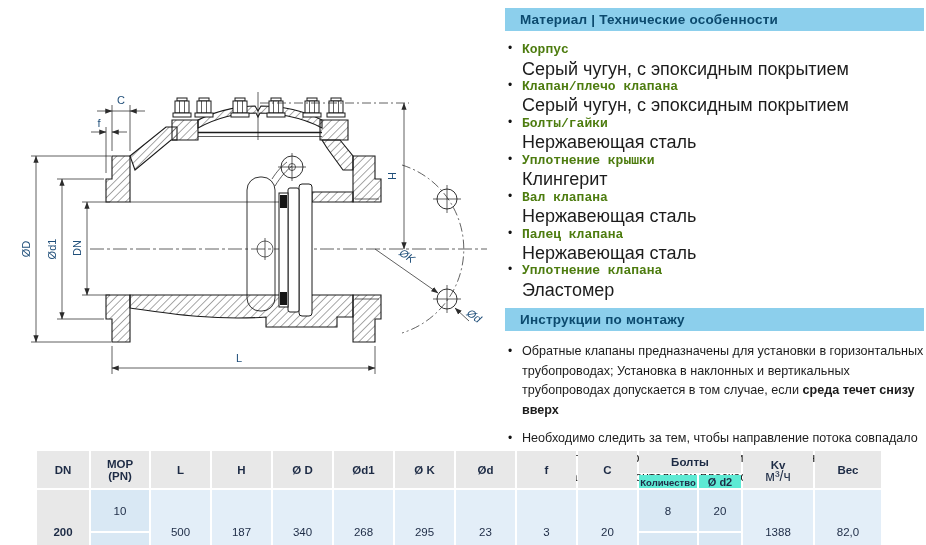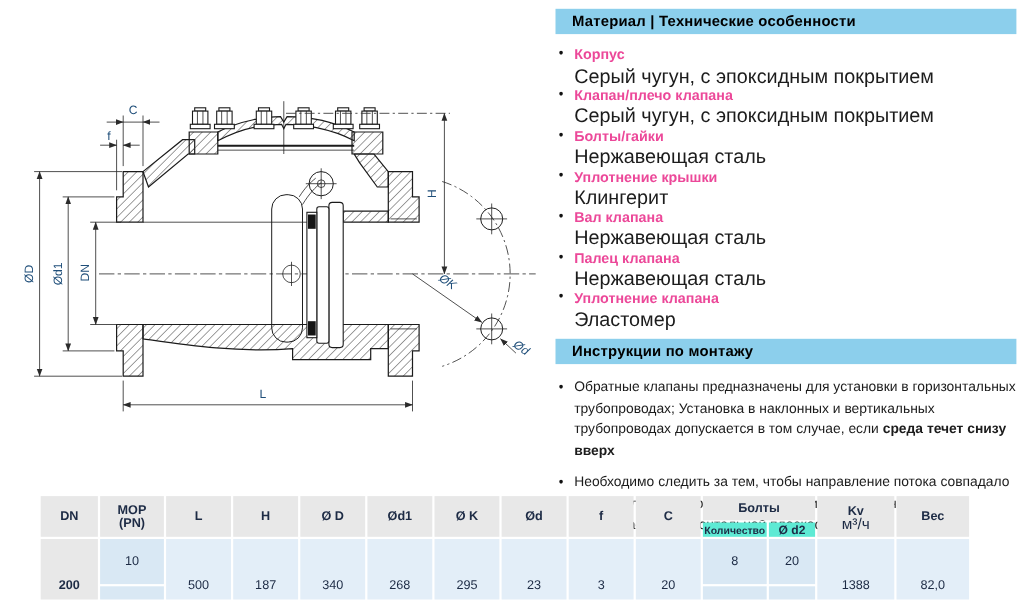--- a/index.html
+++ b/index.html
@@ -13,28 +13,28 @@
   .th{fill:none;stroke:#1b1b1b;stroke-width:0.7;}
   .hp{fill:url(#hatch);stroke:#1b1b1b;stroke-width:1.1;}
   .wh{fill:#fff;stroke:#1b1b1b;stroke-width:1;}
   .cl{stroke:#3a3a3a;stroke-width:0.8;stroke-dasharray:14 3 3 3;fill:none;}
   .dash{stroke:#3a3a3a;stroke-width:0.8;stroke-dasharray:9 3 2 3;fill:none;}
   .dim{stroke:#2b2b2b;stroke-width:0.75;fill:none;}
   .dlbl{font-size:11px;fill:#1f4e79;font-family:"Liberation Sans",sans-serif;}
   .dlbl.it{font-style:italic;}
   
   .panel{position:absolute;left:505px;top:0;width:419px;}
-  .bar{background:#8ccfec;color:#000000;font-weight:bold;font-size:13.5px;
+  .bar{background:#8ccfec;color:#0c4a6e;font-weight:bold;font-size:13.5px;
        padding:4px 6px 4px 15px;letter-spacing:.2px;}
   .bar.first{margin-top:8px;}
   .bar.second{margin-top:9px;}
   ul.mat{list-style:none;margin:10px 0 0 0;padding:0;}
   ul.mat li{position:relative;padding-left:17px;}
   .blt{position:absolute;left:3px;top:0;font-size:12px;color:#111;}
-  .mat-name{display:block;font-weight:bold;font-size:13px;line-height:18.5px;color:#ec4899;}
+  .mat-name{display:block;font-weight:bold;font-size:13px;line-height:18.5px;color:#4d7c0f;font-family:Liberation Mono, monospace;}
   .mat-val{display:block;font-size:18px;line-height:18.4px;color:#1c1c1c;}
   ul.mnt{list-style:none;margin:11px 0 0 0;padding:0;}
   ul.mnt li{position:relative;padding-left:17px;margin-bottom:9px;
             font-size:12.6px;line-height:19.5px;width:404px;}
   .bold{font-weight:bold;}
   
   table.tbl{position:absolute;left:35px;top:449px;border-collapse:separate;
             border-spacing:2px;table-layout:fixed;}
   table.tbl td{text-align:center;vertical-align:middle;font-size:11.5px;
                color:#1d2b45;padding:0;}

